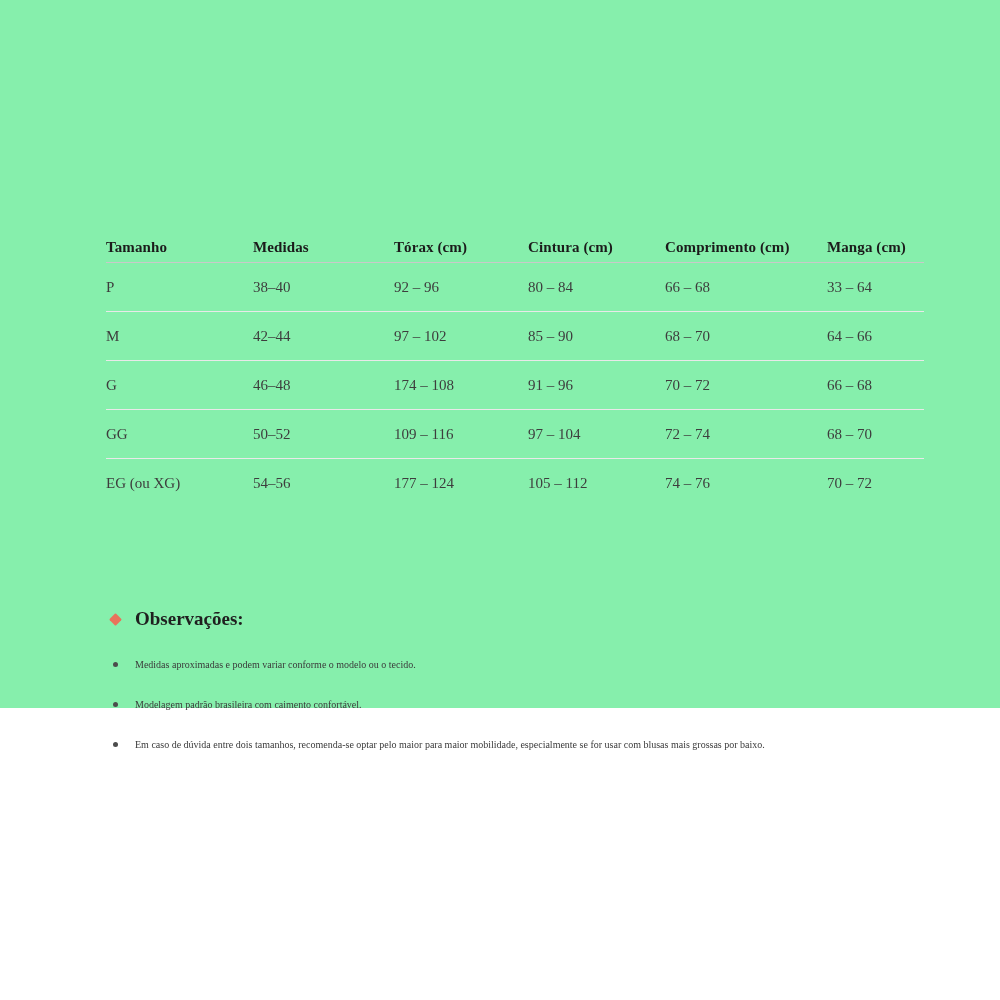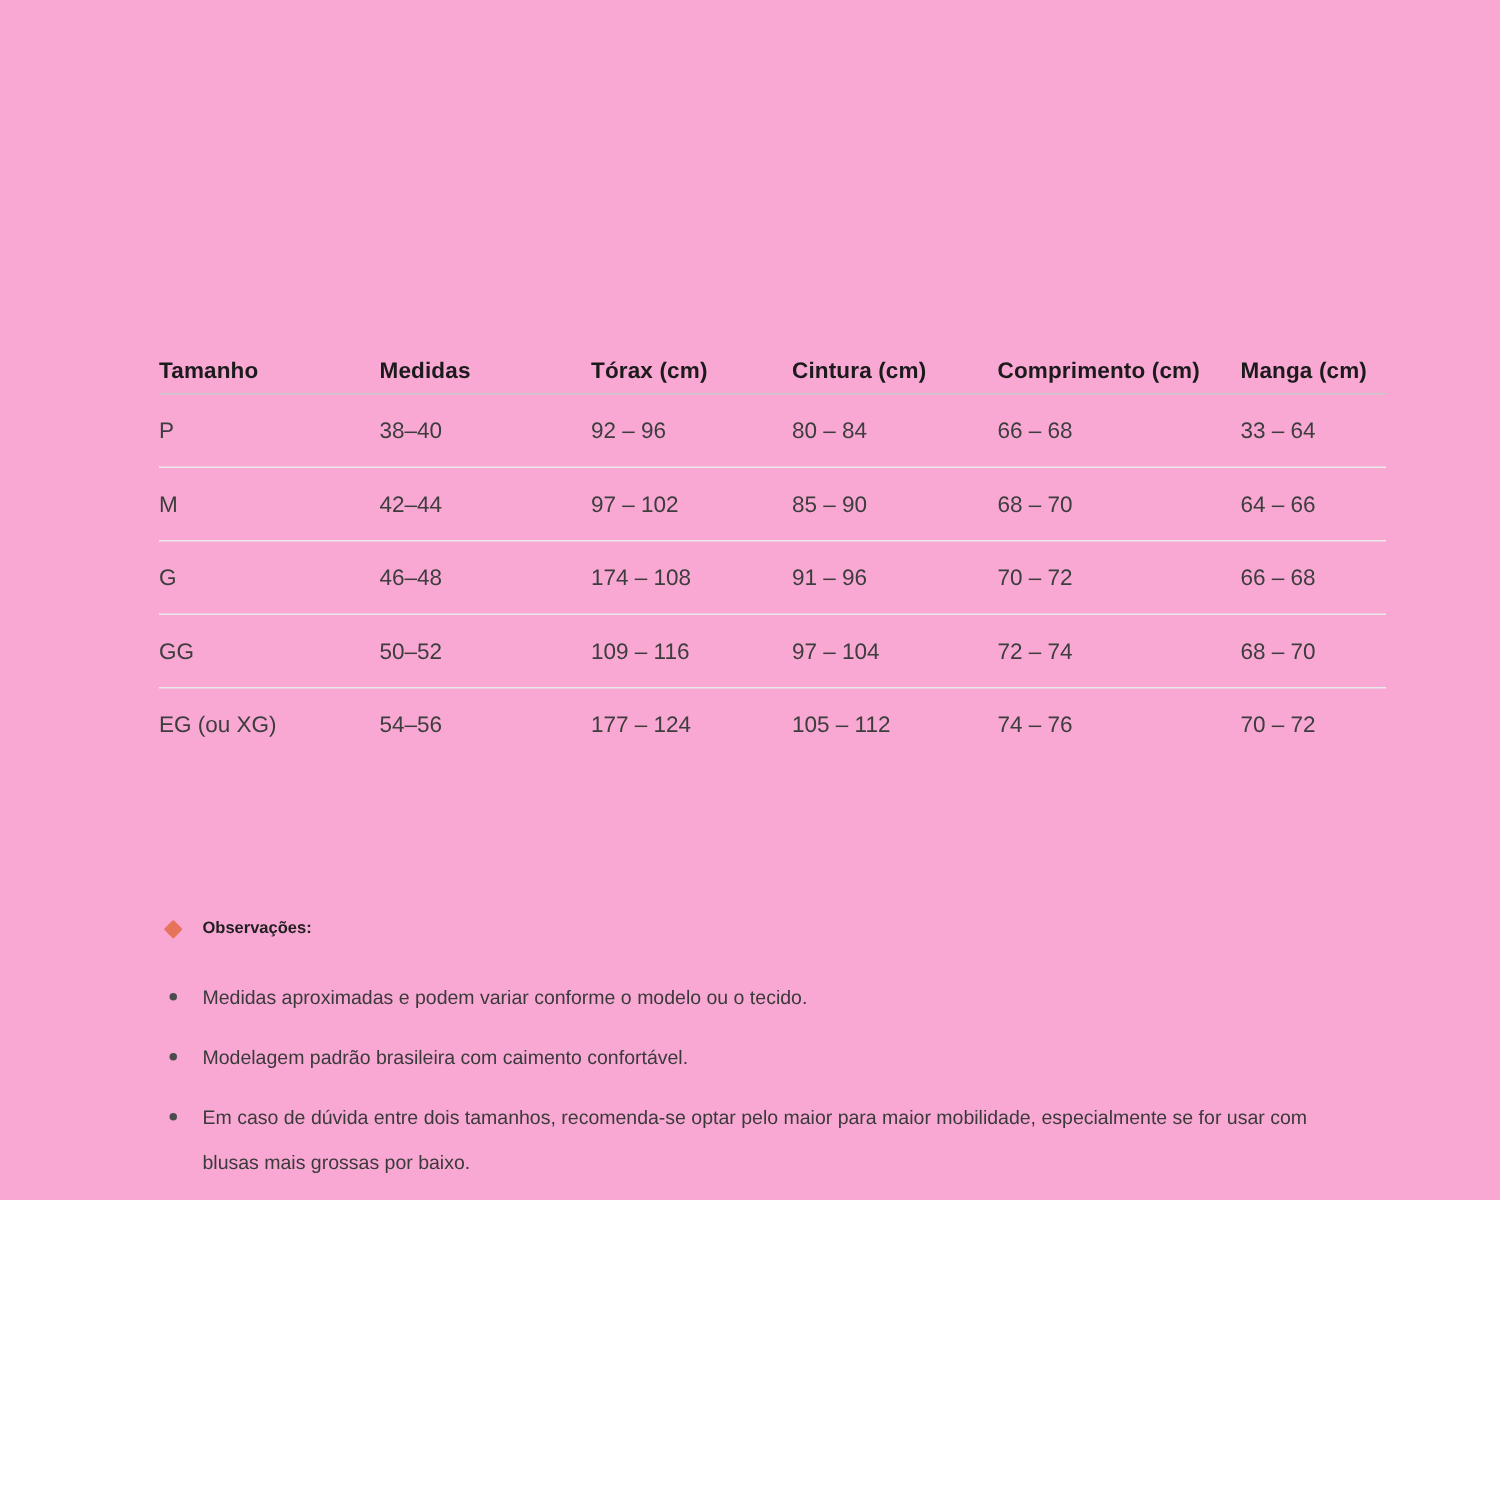--- a/index.html
+++ b/index.html
@@ -7,22 +7,23 @@
     padding: 0;
     background: #ffffff;
     width: 1000px;
     height: 1000px;
     font-family: "Liberation Sans", "DejaVu Sans", sans-serif;
     overflow: hidden;
   }
   .page {
     position: relative;
     width: 1000px;
-    height: 800px;
-    background: #f9a8d4;
+    height: 708px;
+    background: #86efac;
+    font-family: Liberation Serif, serif;
   }
 
   
   .size-table {
     position: absolute;
     left: 106px;
     top: 233px;
     width: 818px;
   }
   .t-row {
@@ -73,21 +74,21 @@
   }
   .diamond {
     width: 9px;
     height: 9px;
     margin-left: 5px;
     background: #e8735b;
     transform: rotate(45deg);
     border-radius: 1px;
   }
   .notes-title {
-    font-size: 11px;
+    font-size: 19px;
     font-weight: bold;
     color: #1f1f1f;
   }
   .note-item {
     display: flex;
     align-items: flex-start;
     margin-bottom: 10px;
     max-width: 780px;
   }
   .note-item .icon-col {
@@ -95,21 +96,21 @@
   }
   .dot {
     width: 5px;
     height: 5px;
     margin-left: 7px;
     margin-top: 12px;
     border-radius: 50%;
     background: #4c4c4c;
   }
   .note-text {
-    font-size: 13px;
+    font-size: 10px;
     line-height: 30px;
     color: #3a3a3a;
     flex: 1;
   }
 </style>
 </head>
 <body>
 
 <div class="page">
 

